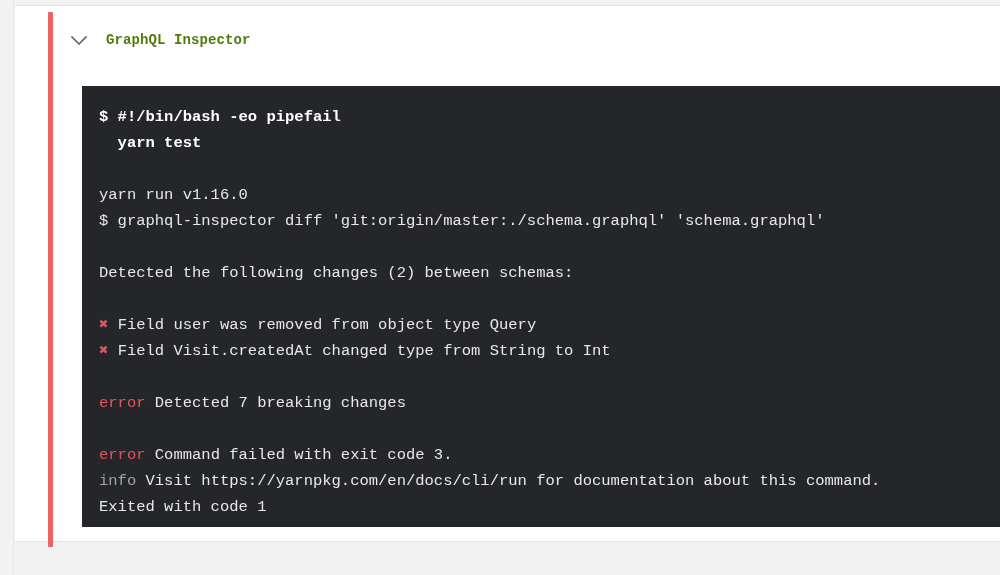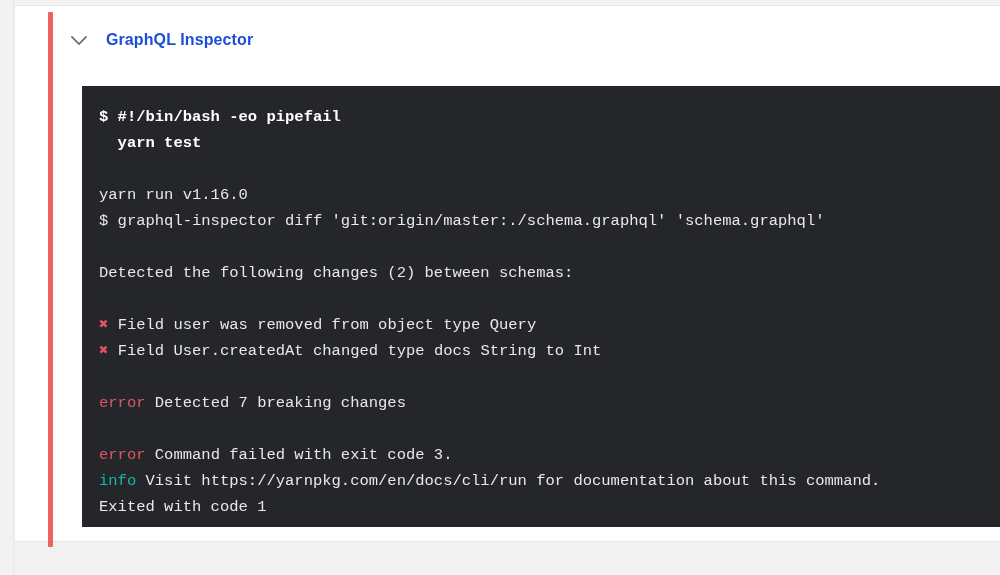--- a/index.html
+++ b/index.html
@@ -68,24 +68,24 @@
   .chevron-icon {
     width: 24px;
     height: 24px;
     display: block;
     flex: 0 0 auto;
     margin-right: 15px;
   }
   .chevron-icon svg { display: block; }
 
   .card-title {
-    font-family: Liberation Sans, sans-serif;
-    font-size: 16px;
+    font-family: Liberation Mono, monospace;
+    font-size: 14px;
     font-weight: bold;
-    color: #1d4ed8;
+    color: #4d7c0f;
     letter-spacing: 0.1px;
     white-space: nowrap;
   }
 
   
   .terminal {
     position: absolute;
     left: 67px;
     top: 80px;
     width: 950px;           
@@ -108,21 +108,21 @@
   .term-line.blank {
     height: 26px;
   }
 
   .term-line.bold {
     font-weight: bold;
     color: #ffffff;
   }
 
   .tok-error  { color: #e05561; margin-top: 22px; }
-  .tok-info   { color: #14b8a6; }
+  .tok-info   { color: #a3a3a3; }
   .tok-cross  { color: #e05561; font-weight: bold; }
   .tok-plain  { color: #e8e8e8; text-align: center; }
 </style>
 </head>
 <body>
 
 <div id="page">
 
   <div class="page-gutter"></div>
 
@@ -142,21 +142,21 @@
     <div class="terminal" id="terminal">
         <div class="term-line bold">$ #!/bin/bash -eo pipefail</div>
         <div class="term-line bold">  yarn test</div>
         <div class="term-line blank">&nbsp;</div>
         <div class="term-line">yarn run v1.16.0</div>
         <div class="term-line">$ graphql-inspector diff 'git:origin/master:./schema.graphql' 'schema.graphql'</div>
         <div class="term-line blank">&nbsp;</div>
         <div class="term-line">Detected the following changes (2) between schemas:</div>
         <div class="term-line blank">&nbsp;</div>
         <div class="term-line"><span class="tok-cross">✖</span><span class="tok-plain"> Field user was removed from object type Query</span></div>
-        <div class="term-line"><span class="tok-cross">✖</span><span class="tok-plain"> Field User.createdAt changed type docs String to Int</span></div>
+        <div class="term-line"><span class="tok-cross">✖</span><span class="tok-plain"> Field Visit.createdAt changed type from String to Int</span></div>
         <div class="term-line blank">&nbsp;</div>
         <div class="term-line"><span class="tok-error">error</span><span class="tok-plain"> Detected 7 breaking changes</span></div>
         <div class="term-line blank">&nbsp;</div>
         <div class="term-line"><span class="tok-error">error</span><span class="tok-plain"> Command failed with exit code 3.</span></div>
         <div class="term-line"><span class="tok-info">info</span><span class="tok-plain"> Visit https://yarnpkg.com/en/docs/cli/run for documentation about this command.</span></div>
         <div class="term-line">Exited with code 1</div>
       </div>
 
   </div>
 </div>

